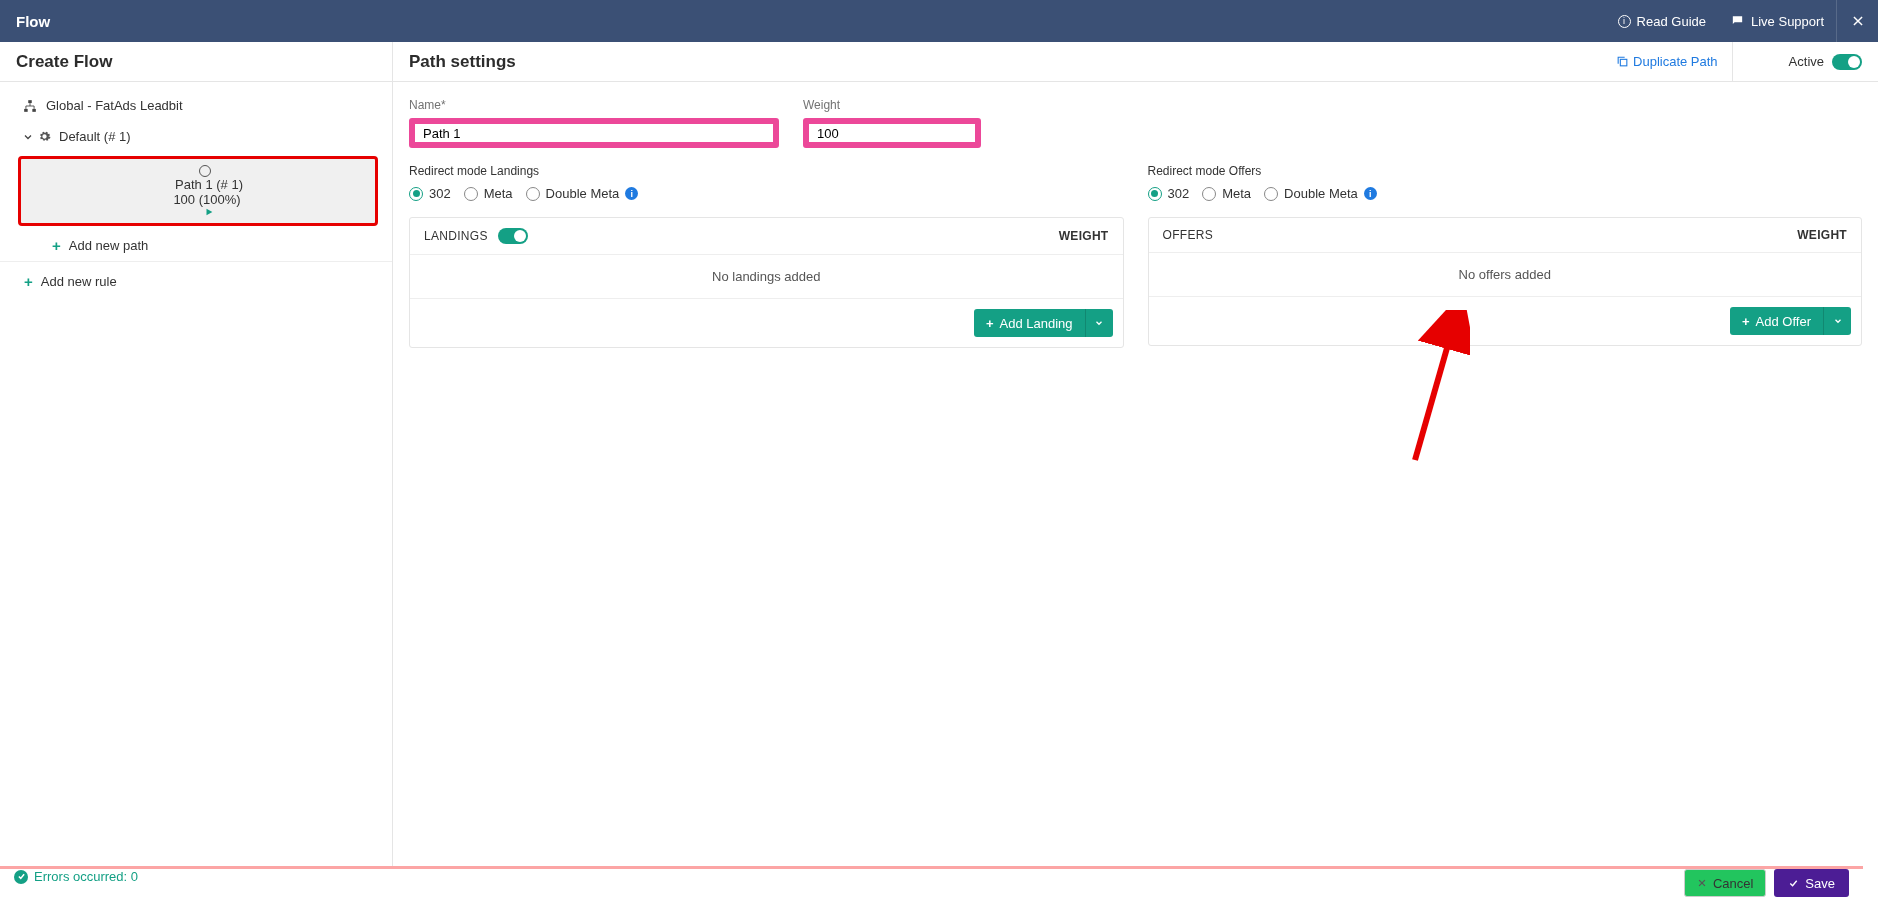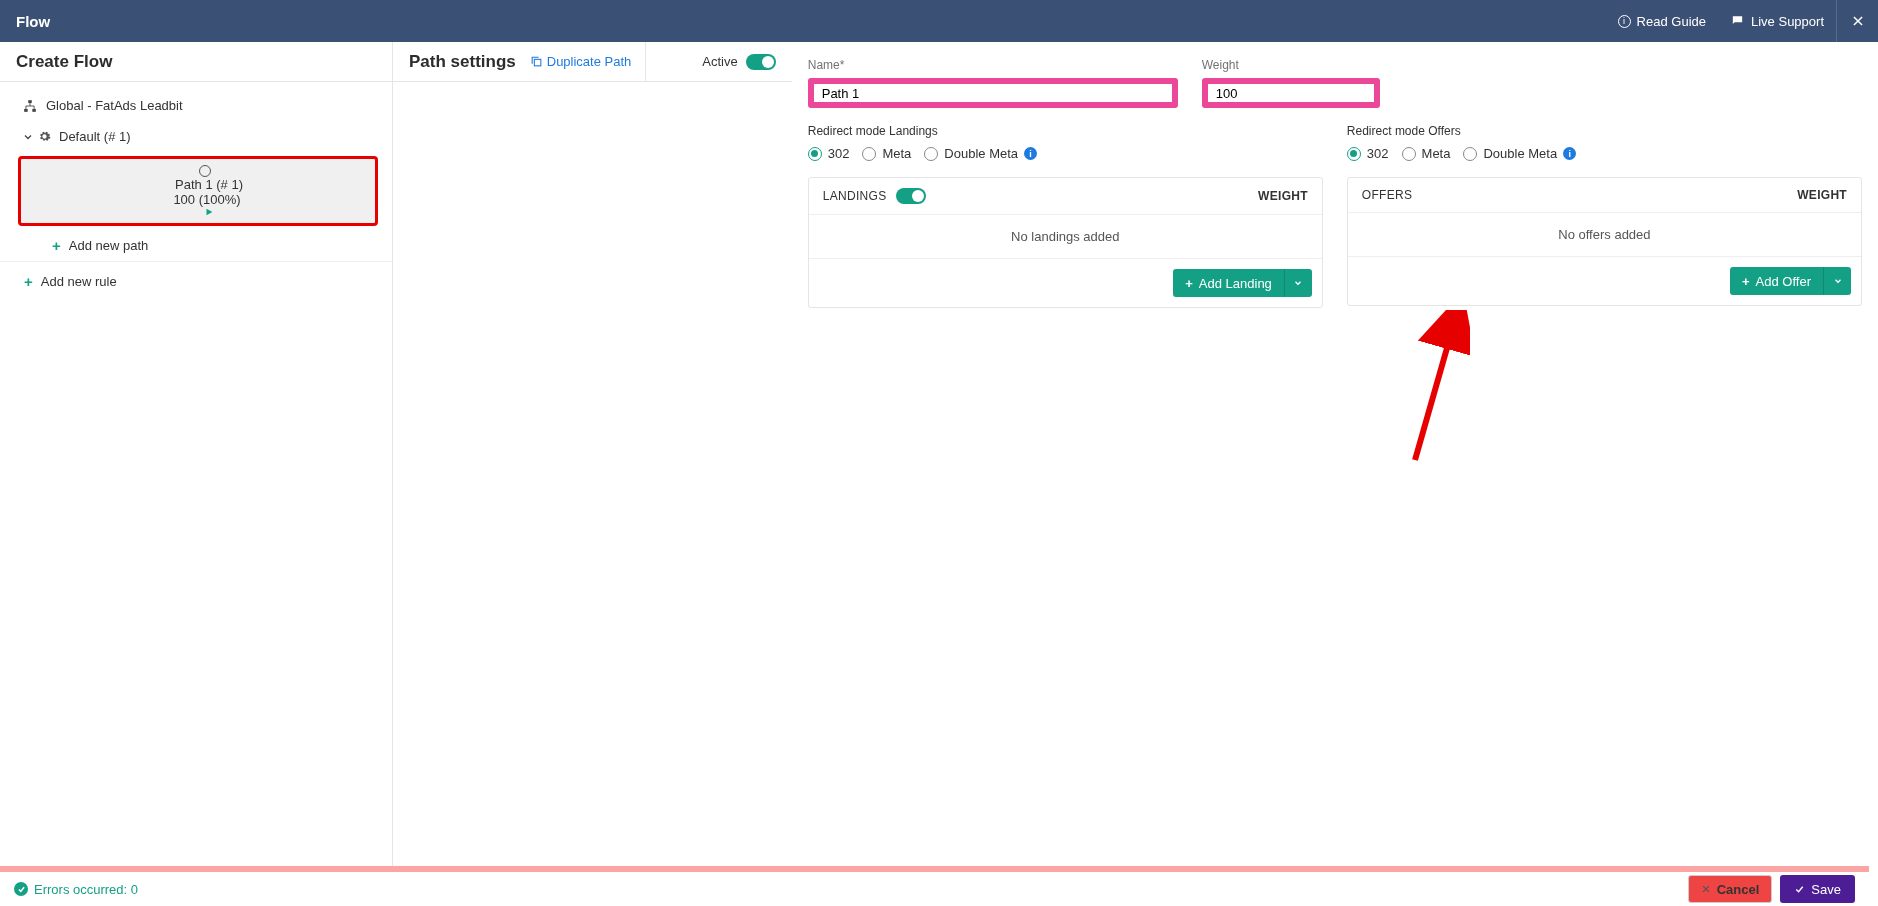--- a/index.html
+++ b/index.html
@@ -9,21 +9,21 @@
   .topbar { background: #3b5075; height: 42px; display: flex; align-items: center; padding: 0 0 0 16px; color: #fff; }
   .topbar-title { font-size: 15px; font-weight: 600; flex: 1; }
   .topbar-right { display: flex; align-items: center; height: 100%; }
   .topbar-link { color: #fff; font-size: 13px; display: inline-flex; align-items: center; gap: 6px; padding: 0 12px; height: 100%; cursor: pointer; }
   .topbar-close { width: 42px; height: 42px; display: flex; align-items: center; justify-content: center; cursor: pointer; border-left: 1px solid rgba(255,255,255,0.15); }
   .topbar-close svg { width: 14px; height: 14px; }
 
   
   .content { display: flex; height: calc(100% - 42px); }
   .sidebar { width: 393px; border-right: 1px solid #e5e5e5; display: flex; flex-direction: column; }
-  .main { flex: 1; display: flex; flex-direction: row; }
+  .main { flex: 1; display: flex; flex-direction: column; }
 
   
   .section-head { height: 40px; display: flex; align-items: center; padding: 0 16px; border-bottom: 1px solid #e5e5e5; }
   .section-head h2 { font-size: 17px; font-weight: 600; color: #2c2c2c; }
 
   
   .sidebar-body { padding: 8px 0; flex: 1; }
   .side-row { display: flex; align-items: center; padding: 8px 20px; font-size: 13px; }
   .side-row .ic { width: 16px; color: #555; margin-right: 8px; display: inline-flex; align-items: center; justify-content: center; }
   .side-row.global { padding-left: 22px; }
@@ -76,25 +76,25 @@
   .panel-head .ph-title { font-size: 12px; font-weight: 400; letter-spacing: 0.3px; }
   .panel-head .ph-toggle { margin-left: 10px; }
   .panel-head .ph-weight { margin-left: auto; font-size: 12px; font-weight: 700; letter-spacing: 0.3px; }
   .panel-empty { text-align: center; color: #555; padding: 14px 0; font-size: 13px; border-bottom: 1px solid #eee;}
   .panel-foot { display: flex; justify-content: flex-end; padding: 10px 10px; gap: 0; }
 
   .btn { display: inline-flex; align-items: center; justify-content: center; gap: 6px; border-radius: 3px; font-size: 13px; cursor: pointer; border: none; }
   .btn.green { background: #14a085; color: #fff; height: 28px; padding: 0 12px; }
   .btn.green.split-left { border-radius: 3px 0 0 3px; }
   .btn.green.split-right { border-radius: 0 3px 3px 0; width: 28px; padding: 0; border-left: 1px solid rgba(0,0,0,0.15); }
-  .btn.outline { background: #ef4444; border: 1px solid #ccc; color: #333; height: 28px; padding: 0 12px; font-weight: bold; }
+  .btn.outline { background: #22c55e; border: 1px solid #ccc; color: #333; height: 28px; padding: 0 12px; }
   .btn.save { background: #4c1d95; color: #fff; height: 28px; padding: 0 14px; }
 
   
-  .footer { position: absolute; left:0; right:9px; bottom:0; height: 40px; border-top: 6px solid #fca5a5; display: flex; align-items: center; padding: 0 14px; background: #fff; }
+  .footer { position: absolute; left:0; right:15px; bottom:0; height: 40px; border-top: 3px solid #fca5a5; display: flex; align-items: flex-start; padding: 0 14px; background: #fff; }
   .err { color: #14a085; display: flex; align-items: center; gap: 6px; font-size: 13px; flex:1; }
   .err-ic { width: 14px; height: 14px; background: #14a085; border-radius: 50%; display: inline-flex; align-items: center; justify-content: center; }
   .err-ic svg { width: 9px; height: 9px; }
   .footer-btns { display: flex; gap: 8px; }
 
   
   .arrow-ann { position: absolute; pointer-events: none; }
 
   
   svg { display: block; }

